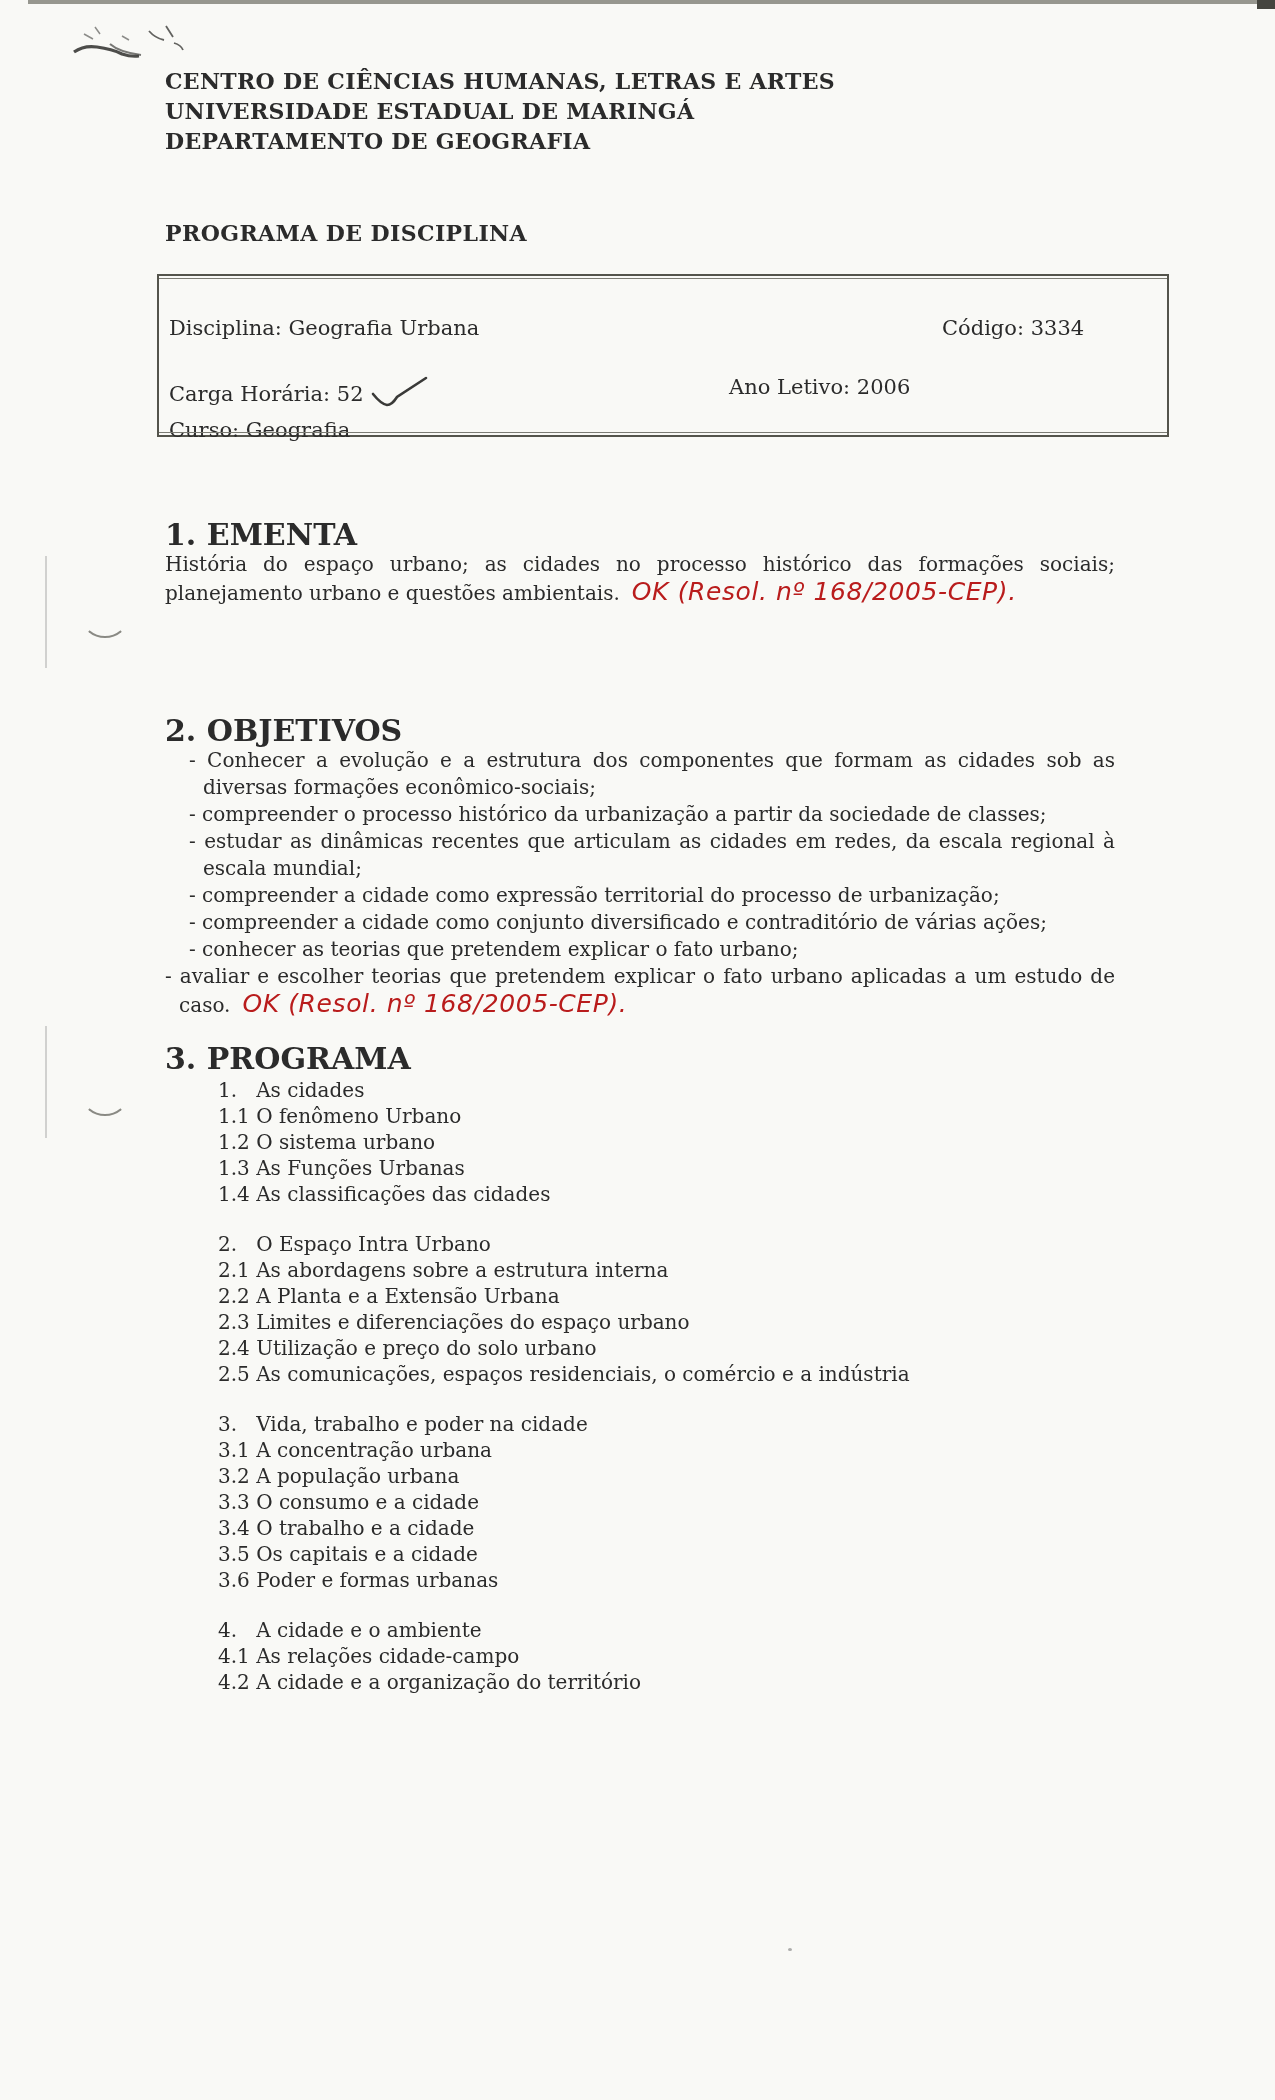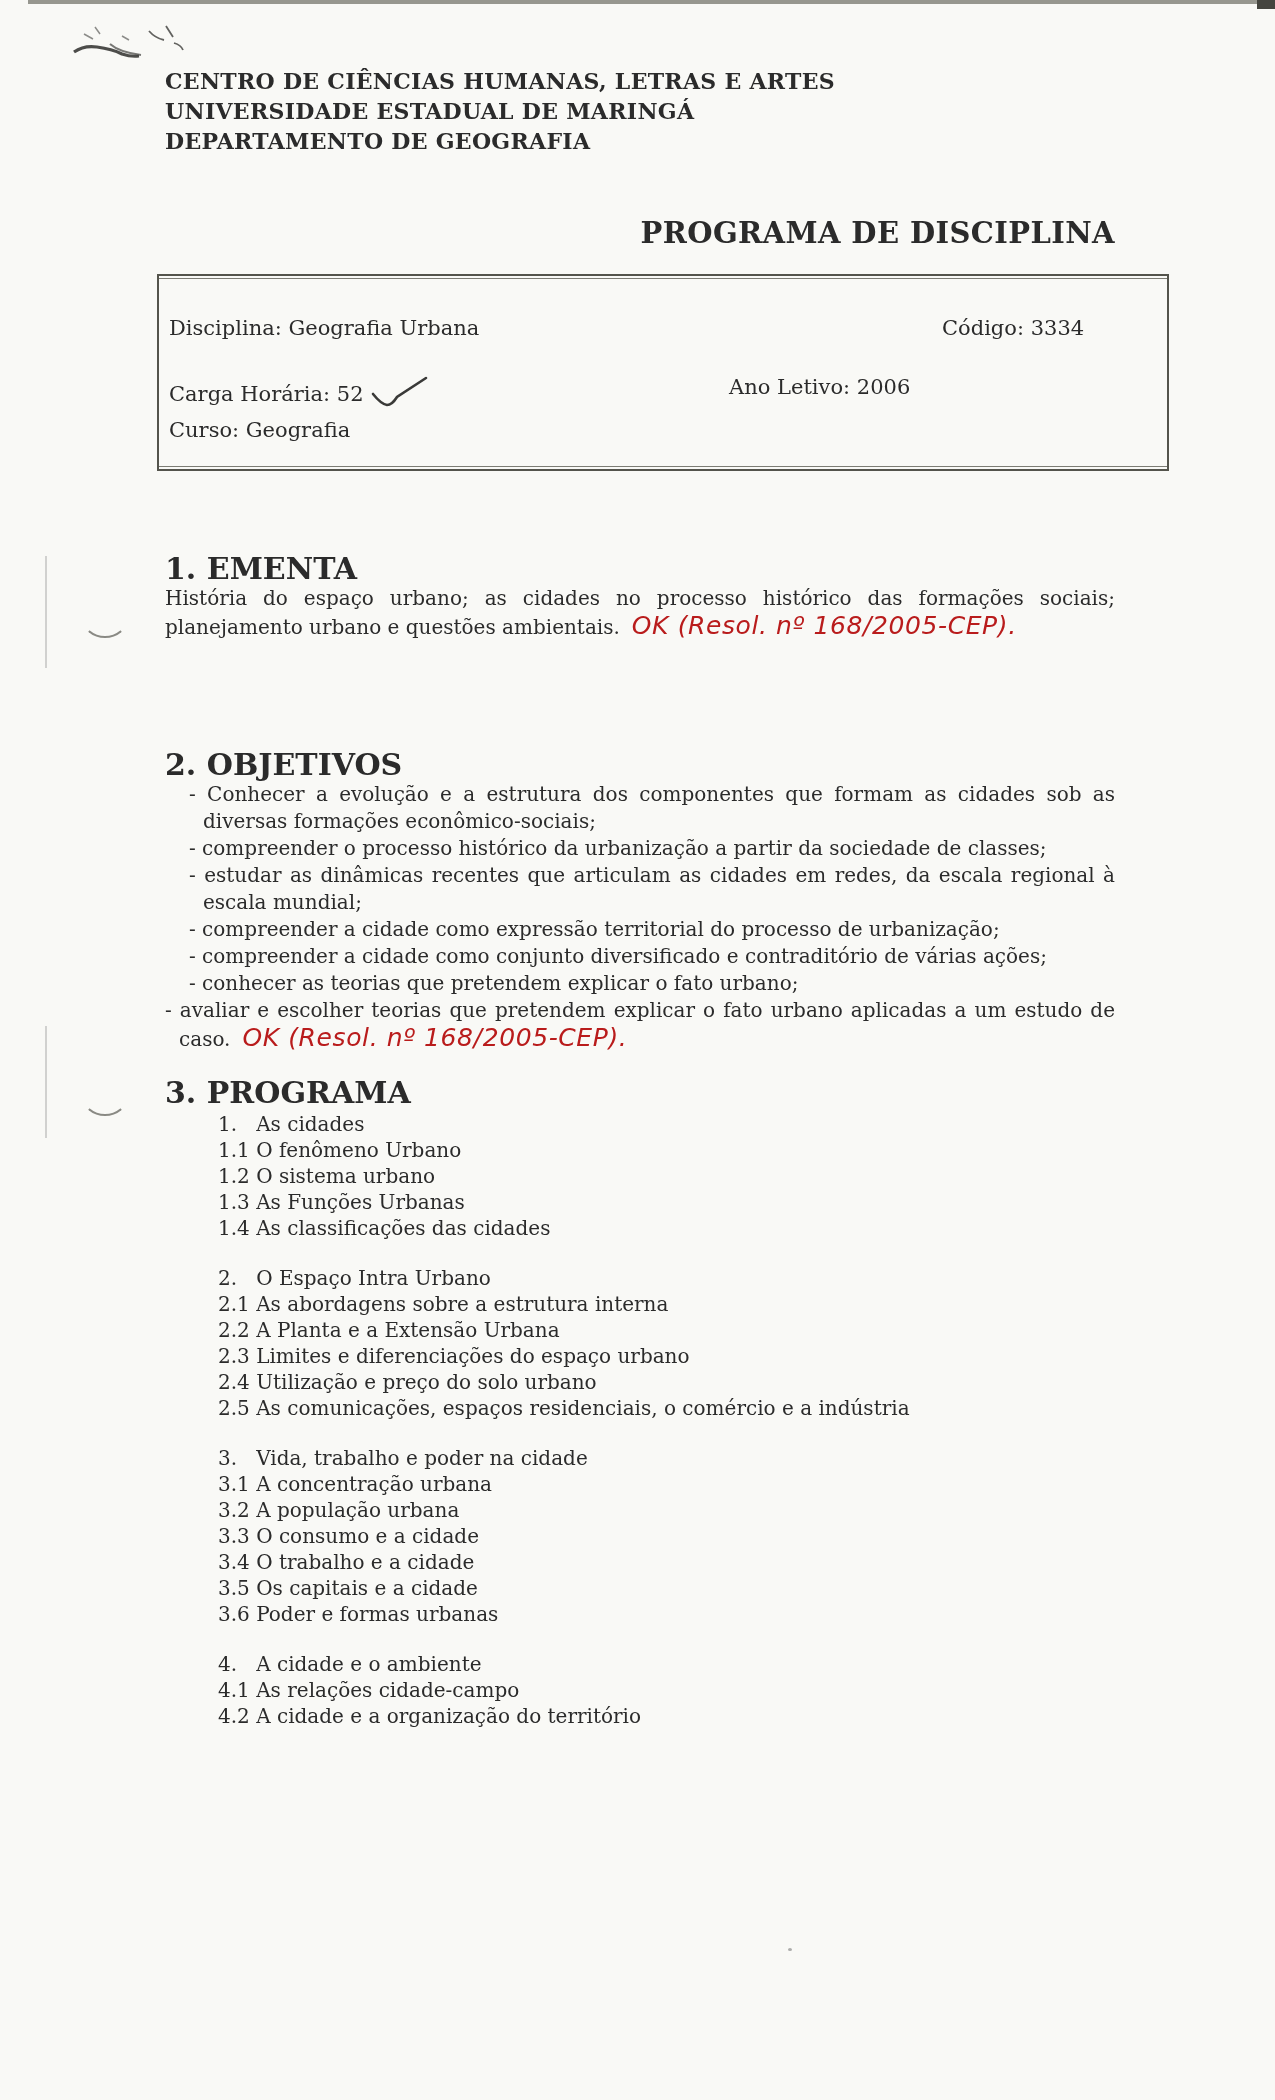--- a/index.html
+++ b/index.html
@@ -25,26 +25,26 @@
   .margin-line.m2 { top:1026px; height:112px; }
   .speck { position:absolute; left:788px; top:1948px; width:4px; height:3px;
            background:rgba(110,110,110,0.55); border-radius:50%; }
 
   
   .content { position:absolute; left:165px; width:950px; top:0; }
 
   .doc-header { padding-top:66px; }
   .header-line { font-weight:bold; font-size:22px; line-height:30px; letter-spacing:0.3px; }
 
-  .doc-title { margin-top:62px; text-align:right; font-weight:bold;
-               font-size:29px; line-height:30px; letter-spacing:0.4px; }
+  .doc-title { margin-top:62px; text-align:left; font-weight:bold;
+               font-size:22px; line-height:30px; letter-spacing:0.4px; }
 
   
   .info-box { position:relative; margin-top:26px; margin-left:-8px;
-              width:1012px; height:197px;
+              width:1012px; height:163px;
               border:2px solid #54544c; background:transparent; box-sizing:border-box; }
   .info-box::before { content:""; position:absolute; left:0; right:0; top:2px; height:1px; background:#7c7c74; }
   .info-box::after  { content:""; position:absolute; left:0; right:0; bottom:2px; height:1px; background:#7c7c74; }
   .ib-cell { position:absolute; font-size:21px; line-height:24px; white-space:nowrap; }
   .ib-disciplina { left:10px; top:40px; }
   .ib-codigo     { left:783px; top:40px; }
   .ib-carga      { left:10px; top:99px; }
   .ib-ano        { left:570px; top:99px; }
   .ib-curso      { left:10px; top:142px; }
   .check-wrap { display:inline-block; vertical-align:-8px; margin-left:6px; }

